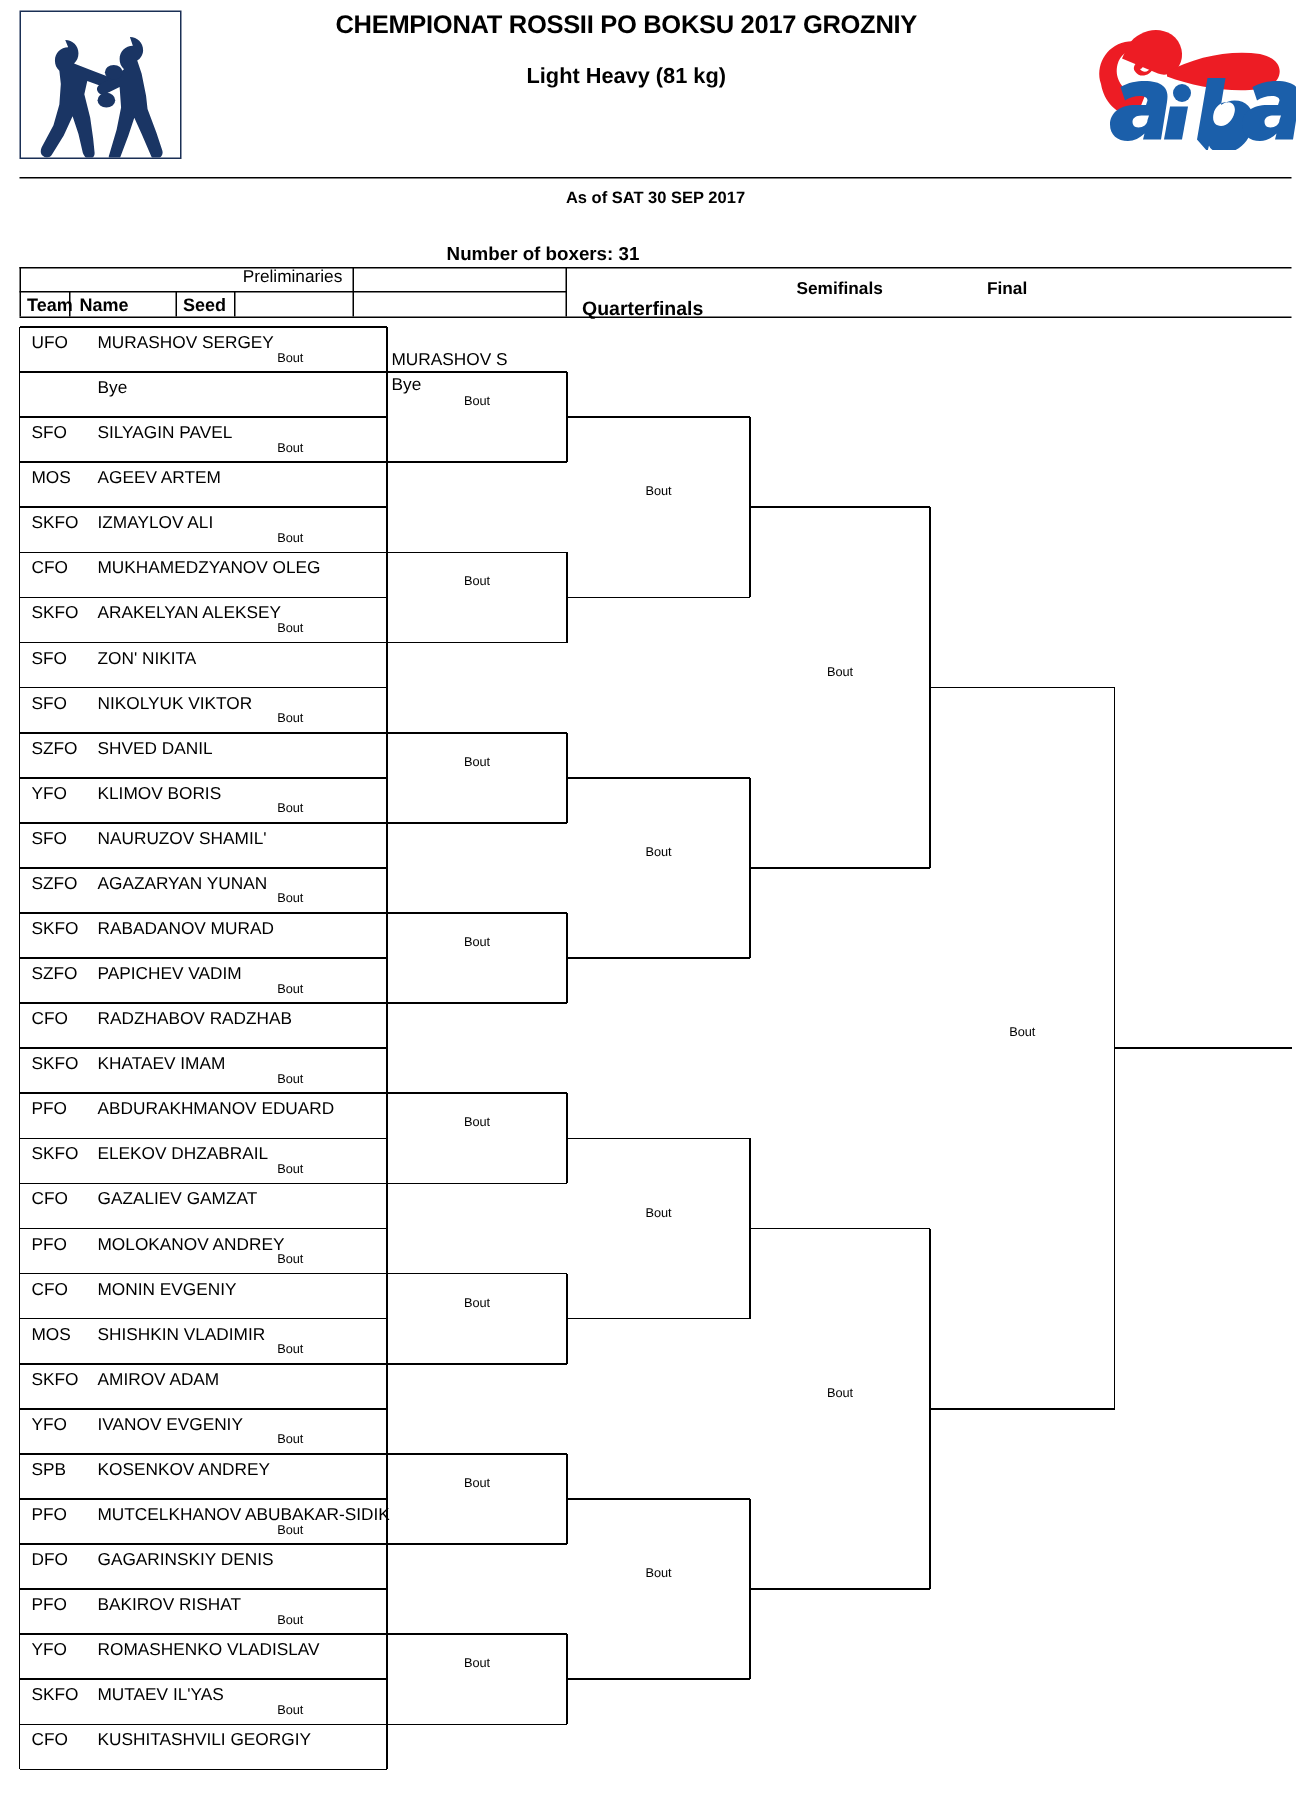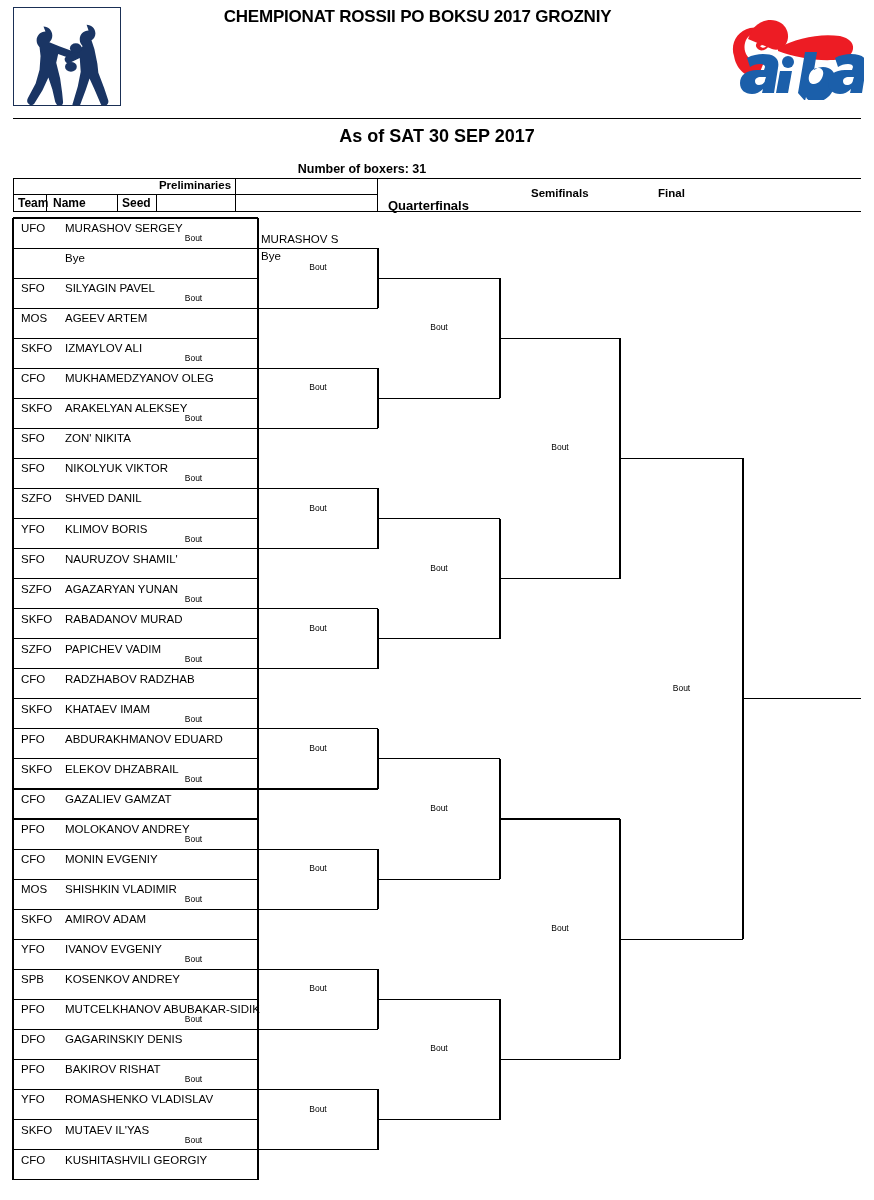--- a/index.html
+++ b/index.html
@@ -36,21 +36,21 @@
   .t-main{font-size:17px;font-weight:bold;letter-spacing:-0.2px;line-height:1.1;}
   .t-weight{font-size:14.5px;font-weight:bold;margin-top:16px;}
   .t-sheet{font-size:14px;font-weight:bold;margin-top:19px;}
 
   .rule-top{
     position:absolute; left:13px; top:118px; width:848px;
     border-top:1.6px solid #000;
   }
   .t-asof{
     position:absolute; left:0; top:126px; width:874px;
-    text-align:center; font-size:18px; font-weight:bold;
+    text-align:center; font-size:11px; font-weight:bold;
   }
   .t-count{
     position:absolute; left:0; top:162px; width:724px;
     text-align:center; font-size:12.5px; font-weight:bold;
   }
 
   
   .thead{
     position:absolute; left:13px; top:178px;
     width:848px; height:34px;
@@ -63,21 +63,21 @@
   .h-vl{position:absolute;background:#000;width:1.2px;}
   .v-0{left:0;top:0;height:33px;}
   .v-1{left:33px;top:16px;height:17px;}
   .v-2{left:104px;top:16px;height:17px;}
   .v-3{left:143px;top:16px;height:17px;}
   .v-4{left:222px;top:0;height:33px;}
   .v-5{left:364px;top:0;height:33px;}
 
   .h-prelim{
     position:absolute; left:0; top:1px; width:364px;
-    text-align:center; font-size:11.5px; font-weight:bold;
+    text-align:center; font-size:11.5px; font-weight:normal;
   }
   .h-cell{position:absolute;top:18px;font-size:12px;font-weight:bold;}
   .h-team{left:5px;}
   .h-name{left:40px;}
   .h-seed{left:109px;}
   .h-qf{left:375px;top:20px;font-size:13px;font-weight:bold;position:absolute;}
   .h-sf{left:495px;top:9px;font-size:11.5px;font-weight:bold;position:absolute;margin-left:23px;}
   .h-fn{left:645px;top:9px;font-size:11.5px;font-weight:bold;position:absolute;}
 
   
@@ -112,20 +112,21 @@
                  c-2 -2 -3 -4 -3 -7 c0 -5 4 -9 9 -9 z"></path>
 
         <ellipse cx="63" cy="41" rx="6" ry="5"></ellipse>
         <ellipse cx="58" cy="60" rx="6" ry="5"></ellipse>
       </g>
     </svg>
   </div>
 
   <div class="title-block">
     <div class="t-main">CHEMPIONAT ROSSII PO BOKSU 2017 GROZNIY</div>
+    <div class="t-weight">Light Heavy (81 kg)</div>
   </div>
 
   <div class="aiba-logo">
     <svg viewBox="0 0 152 92" xmlns="http://www.w3.org/2000/svg" aria-hidden="true">
       <g>
 
         <path d="M22 48 c-4 -12 3 -25 16 -28 c9 -2 16 2 19 8 c2 5 1 10 -3 13 c-3 2 -7 2 -9 -1
                  c-2 -2 -1 -5 1 -6 c2 -1 4 0 4 2 c0 1 -1 2 -2 2 c2 3 6 2 7 -1 c2 -4 0 -9 -5 -11
                  c-7 -3 -15 1 -17 9 c-2 8 2 16 10 19 c3 1 6 1 9 0 l-6 15 c-13 1 -22 -9 -24 -21 z" fill="#ED1C24"></path>
         <path d="M40 22 c7 -10 20 -13 29 -7 c7 5 9 14 5 21 c-3 5 -9 7 -14 5 l-24 -10 z" fill="#ED1C24"></path>

